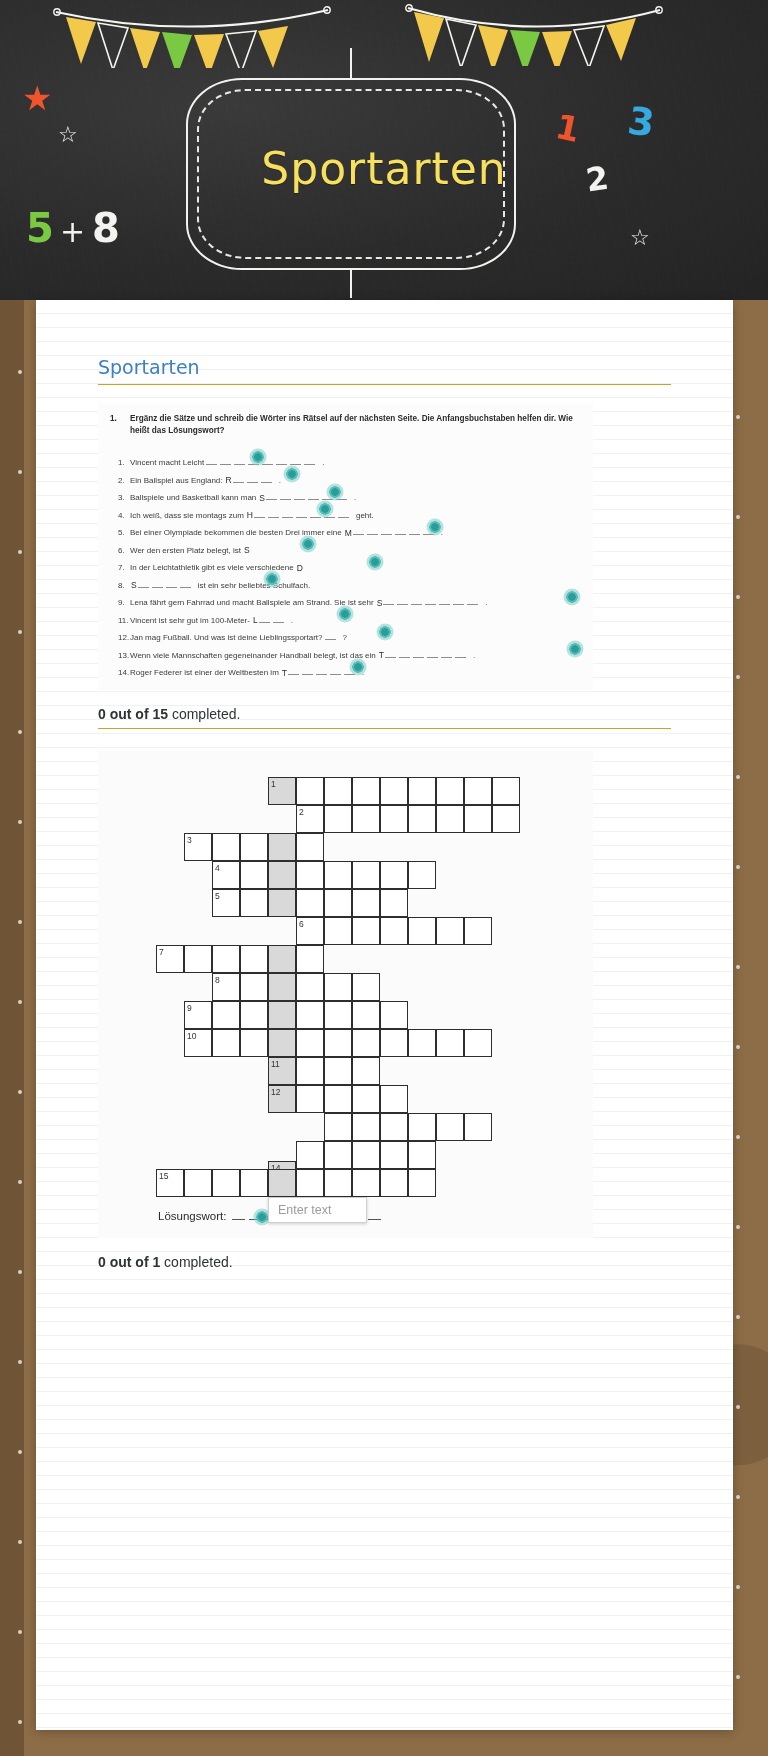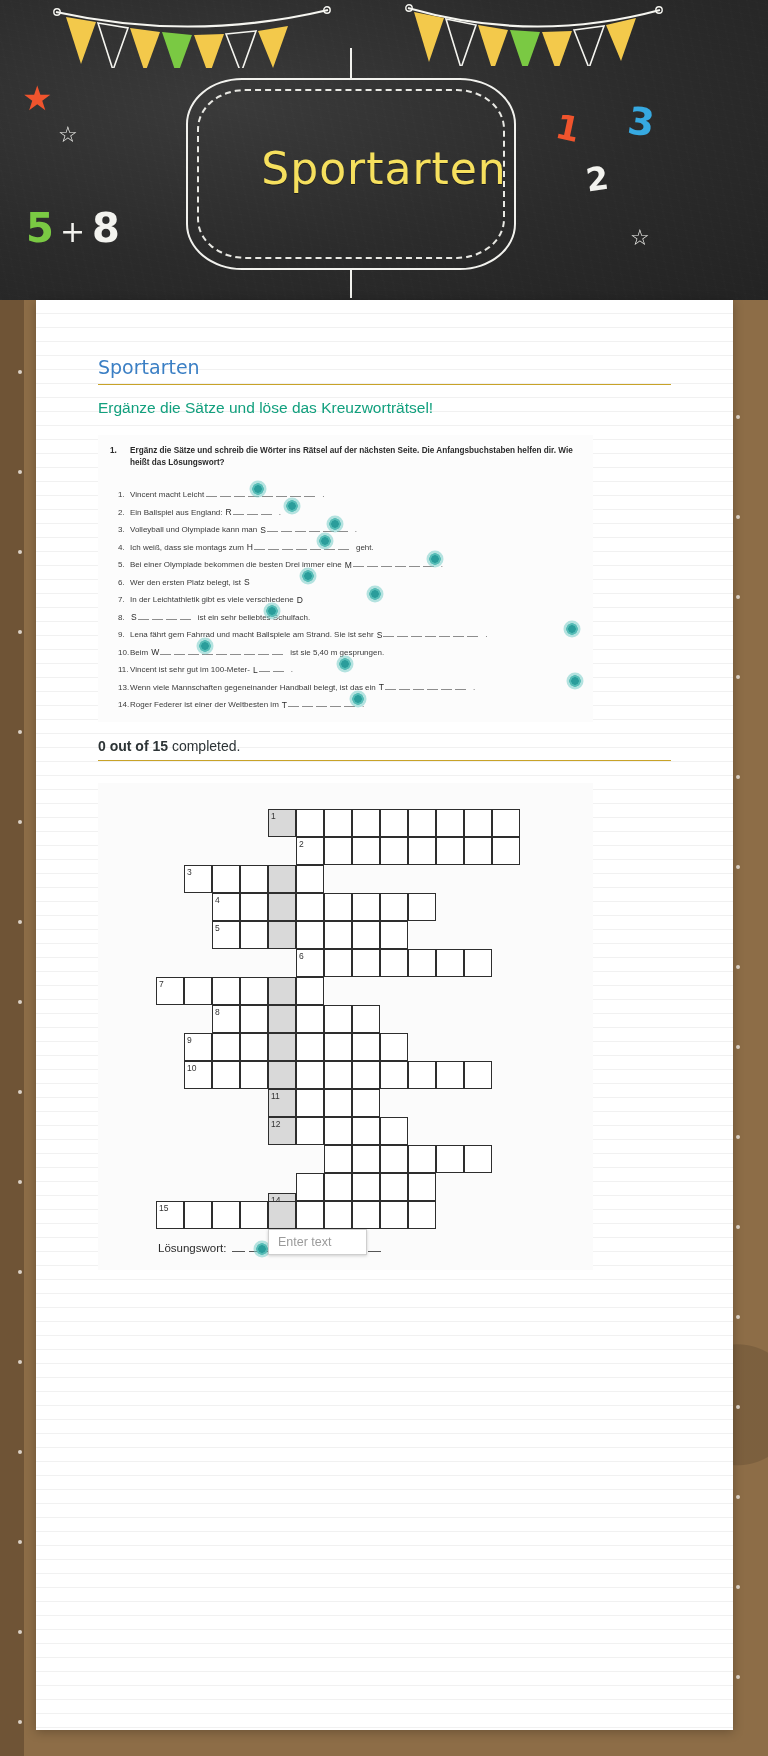--- a/index.html
+++ b/index.html
@@ -236,21 +236,20 @@
   <div class="doodle d-2" style="left:586px;top:160px;">2</div>
   <div class="doodle d-3" style="left:628px;top:100px;">3</div>
   <div class="doodle d-star-w" style="left:630px;top:225px;">☆</div>
 </div>
 
 <div class="sheet">
   <div class="pad">
 
     <div class="h-hand">Sportarten</div>
     <div class="rule"></div>
-    <div class="h-sub">Ergänze die Sätze und löse das Kreuzworträtsel!</div>
 
     <div class="ws">
       <div class="ws-intro">
         <span class="n">1.</span>
         <span>Ergänz die Sätze und schreib die Wörter ins Rätsel auf der nächsten Seite. Die Anfangsbuchstaben helfen dir. Wie heißt das Lösungswort?</span>
       </div>
       <div class="ws-list" id="ws-list">
           <div class="ws-row">
             <span class="num">1.</span>
             <span class="pre">Vincent macht Leicht</span>
@@ -261,21 +260,21 @@
           <div class="ws-row">
             <span class="num">2.</span>
             <span class="pre">Ein Ballspiel  aus England:</span>
             <span class="seed">R</span>
             <span class="blanks"><i></i><i></i><i></i></span>
             <span class="post">.</span>
             <span class="spot" style="left:182px;top:6px;"></span>
           </div>
           <div class="ws-row">
             <span class="num">3.</span>
-            <span class="pre">Volleyball und Olympiade kann man</span>
+            <span class="pre">Ballspiele und Basketball kann man</span>
             <span class="seed">S</span>
             <span class="blanks"><i></i><i></i><i></i><i></i><i></i><i></i></span>
             <span class="post">.</span>
             <span class="spot" style="left:225px;top:6px;"></span>
           </div>
           <div class="ws-row">
             <span class="num">4.</span>
             <span class="pre">Ich weiß, dass sie montags zum</span>
             <span class="seed">H</span>
             <span class="blanks"><i></i><i></i><i></i><i></i><i></i><i></i><i></i></span>
@@ -313,34 +312,33 @@
           </div>
           <div class="ws-row">
             <span class="num">9.</span>
             <span class="pre">Lena fährt gern Fahrrad und macht Ballspiele am Strand. Sie ist sehr</span>
             <span class="seed">S</span>
             <span class="blanks"><i></i><i></i><i></i><i></i><i></i><i></i><i></i></span>
             <span class="post">.</span>
             <span class="spot" style="left:462px;top:6px;"></span>
           </div>
           <div class="ws-row">
-            <span class="num">10.</span>
-            <span class="pre">Beim</span>
-            <span class="seed">W</span>
-            <span class="blanks"><i></i><i></i><i></i><i></i><i></i><i></i><i></i><i></i><i></i></span>
-            <span class="post">ist sie 5,40 m gesprungen.</span>
-            <span class="spot" style="left:95px;top:6px;"></span>
-          </div>
-          <div class="ws-row">
             <span class="num">11.</span>
             <span class="pre">Vincent ist sehr gut im 100-Meter-</span>
             <span class="seed">L</span>
             <span class="blanks"><i></i><i></i></span>
             <span class="post">.</span>
             <span class="spot" style="left:235px;top:6px;"></span>
+          </div>
+          <div class="ws-row">
+            <span class="num">12.</span>
+            <span class="pre">Jan mag Fußball. Und was ist deine Lieblingssportart?</span>
+            <span class="blanks"><i></i></span>
+            <span class="post">?</span>
+            <span class="spot" style="left:275px;top:6px;"></span>
           </div>
           <div class="ws-row">
             <span class="num">13.</span>
             <span class="pre">Wenn viele Mannschaften gegeneinander Handball belegt, ist das ein</span>
             <span class="seed">T</span>
             <span class="blanks"><i></i><i></i><i></i><i></i><i></i><i></i></span>
             <span class="post">.</span>
             <span class="spot" style="left:465px;top:6px;"></span>
           </div>
           <div class="ws-row">
@@ -506,15 +504,18 @@
         <span class="sol-blanks" id="sol-blanks"><i></i><i></i><i></i><i></i><i></i><i></i><i></i><i></i><i></i></span>
         <span style="position:absolute;left:-4px;top:-6px;">
           <span class="spot" style="left:108px;top:14px;"></span>
         </span>
         <div class="textbox">
           <span>Enter text</span>
         </div>
       </div>
     </div>
 
+    <div class="progress">
+      <b>0 out of 1</b><span> completed.</span>
+    </div>
 
   </div>
 </div>
 
 </body></html>

